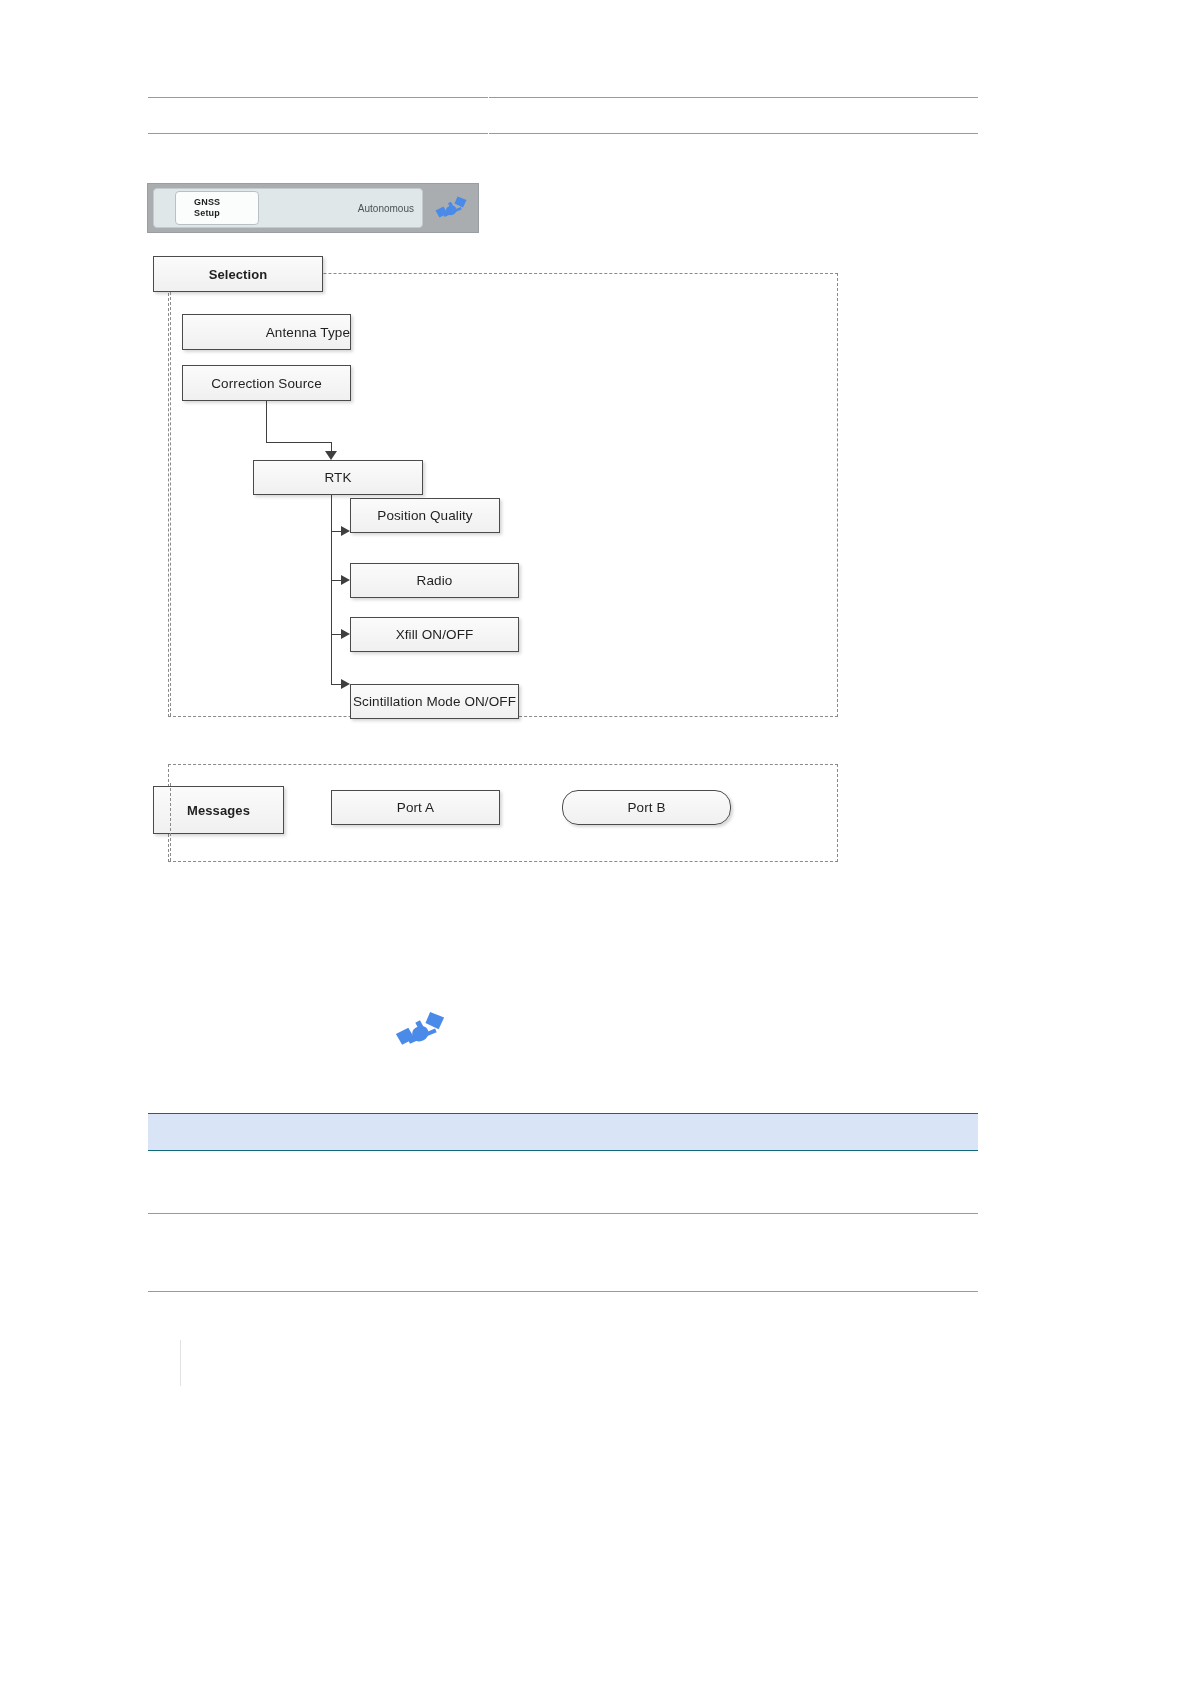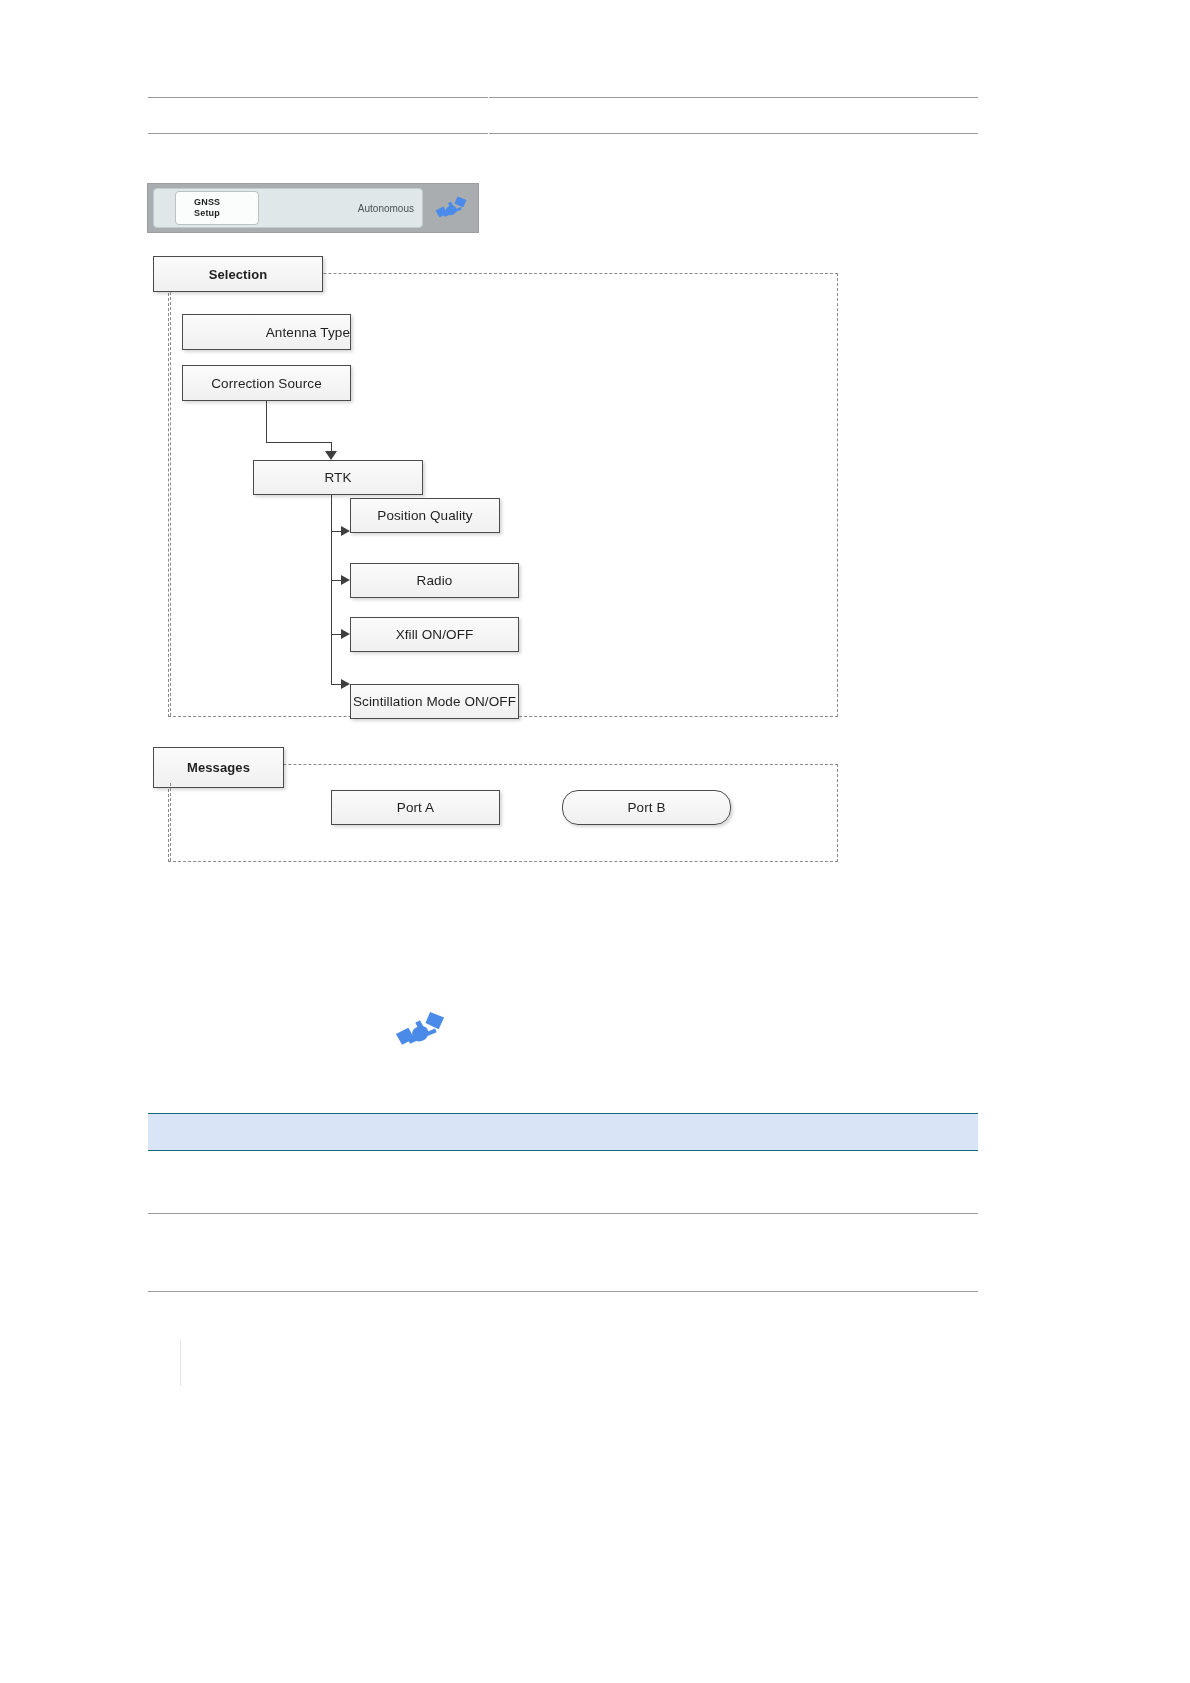--- a/index.html
+++ b/index.html
@@ -119,21 +119,21 @@
 
   
   #n-selection   { left: 153px; top: 256px; width: 170px; height: 36px; }
   #n-antenna     { left: 182px; top: 314px; width: 169px; height: 36px; justify-content: flex-end; }
   #n-correction  { left: 182px; top: 365px; width: 169px; height: 36px; }
   #n-rtk         { left: 253px; top: 460px; width: 170px; height: 35px; }
   #n-posq        { left: 350px; top: 498px; width: 150px; height: 35px; }
   #n-radio       { left: 350px; top: 563px; width: 169px; height: 35px; }
   #n-xfill       { left: 350px; top: 617px; width: 169px; height: 35px; }
   #n-scint       { left: 350px; top: 667px; width: 169px; height: 35px; margin-top: 17px; }
-  #n-messages    { left: 153px; top: 747px; width: 131px; height: 41px; }
+  #n-messages    { left: 153px; top: 786px; width: 131px; height: 48px; }
   #n-porta       { left: 331px; top: 790px; width: 169px; height: 35px; }
   #n-portb       { left: 562px; top: 790px; width: 169px; height: 35px; border-radius: 16px; }
 
   
   .conn {
     position: absolute;
     background: #3f3f3f;
   }
   .conn.v { width: 1.4px; }
   .conn.h { height: 1.4px; }

